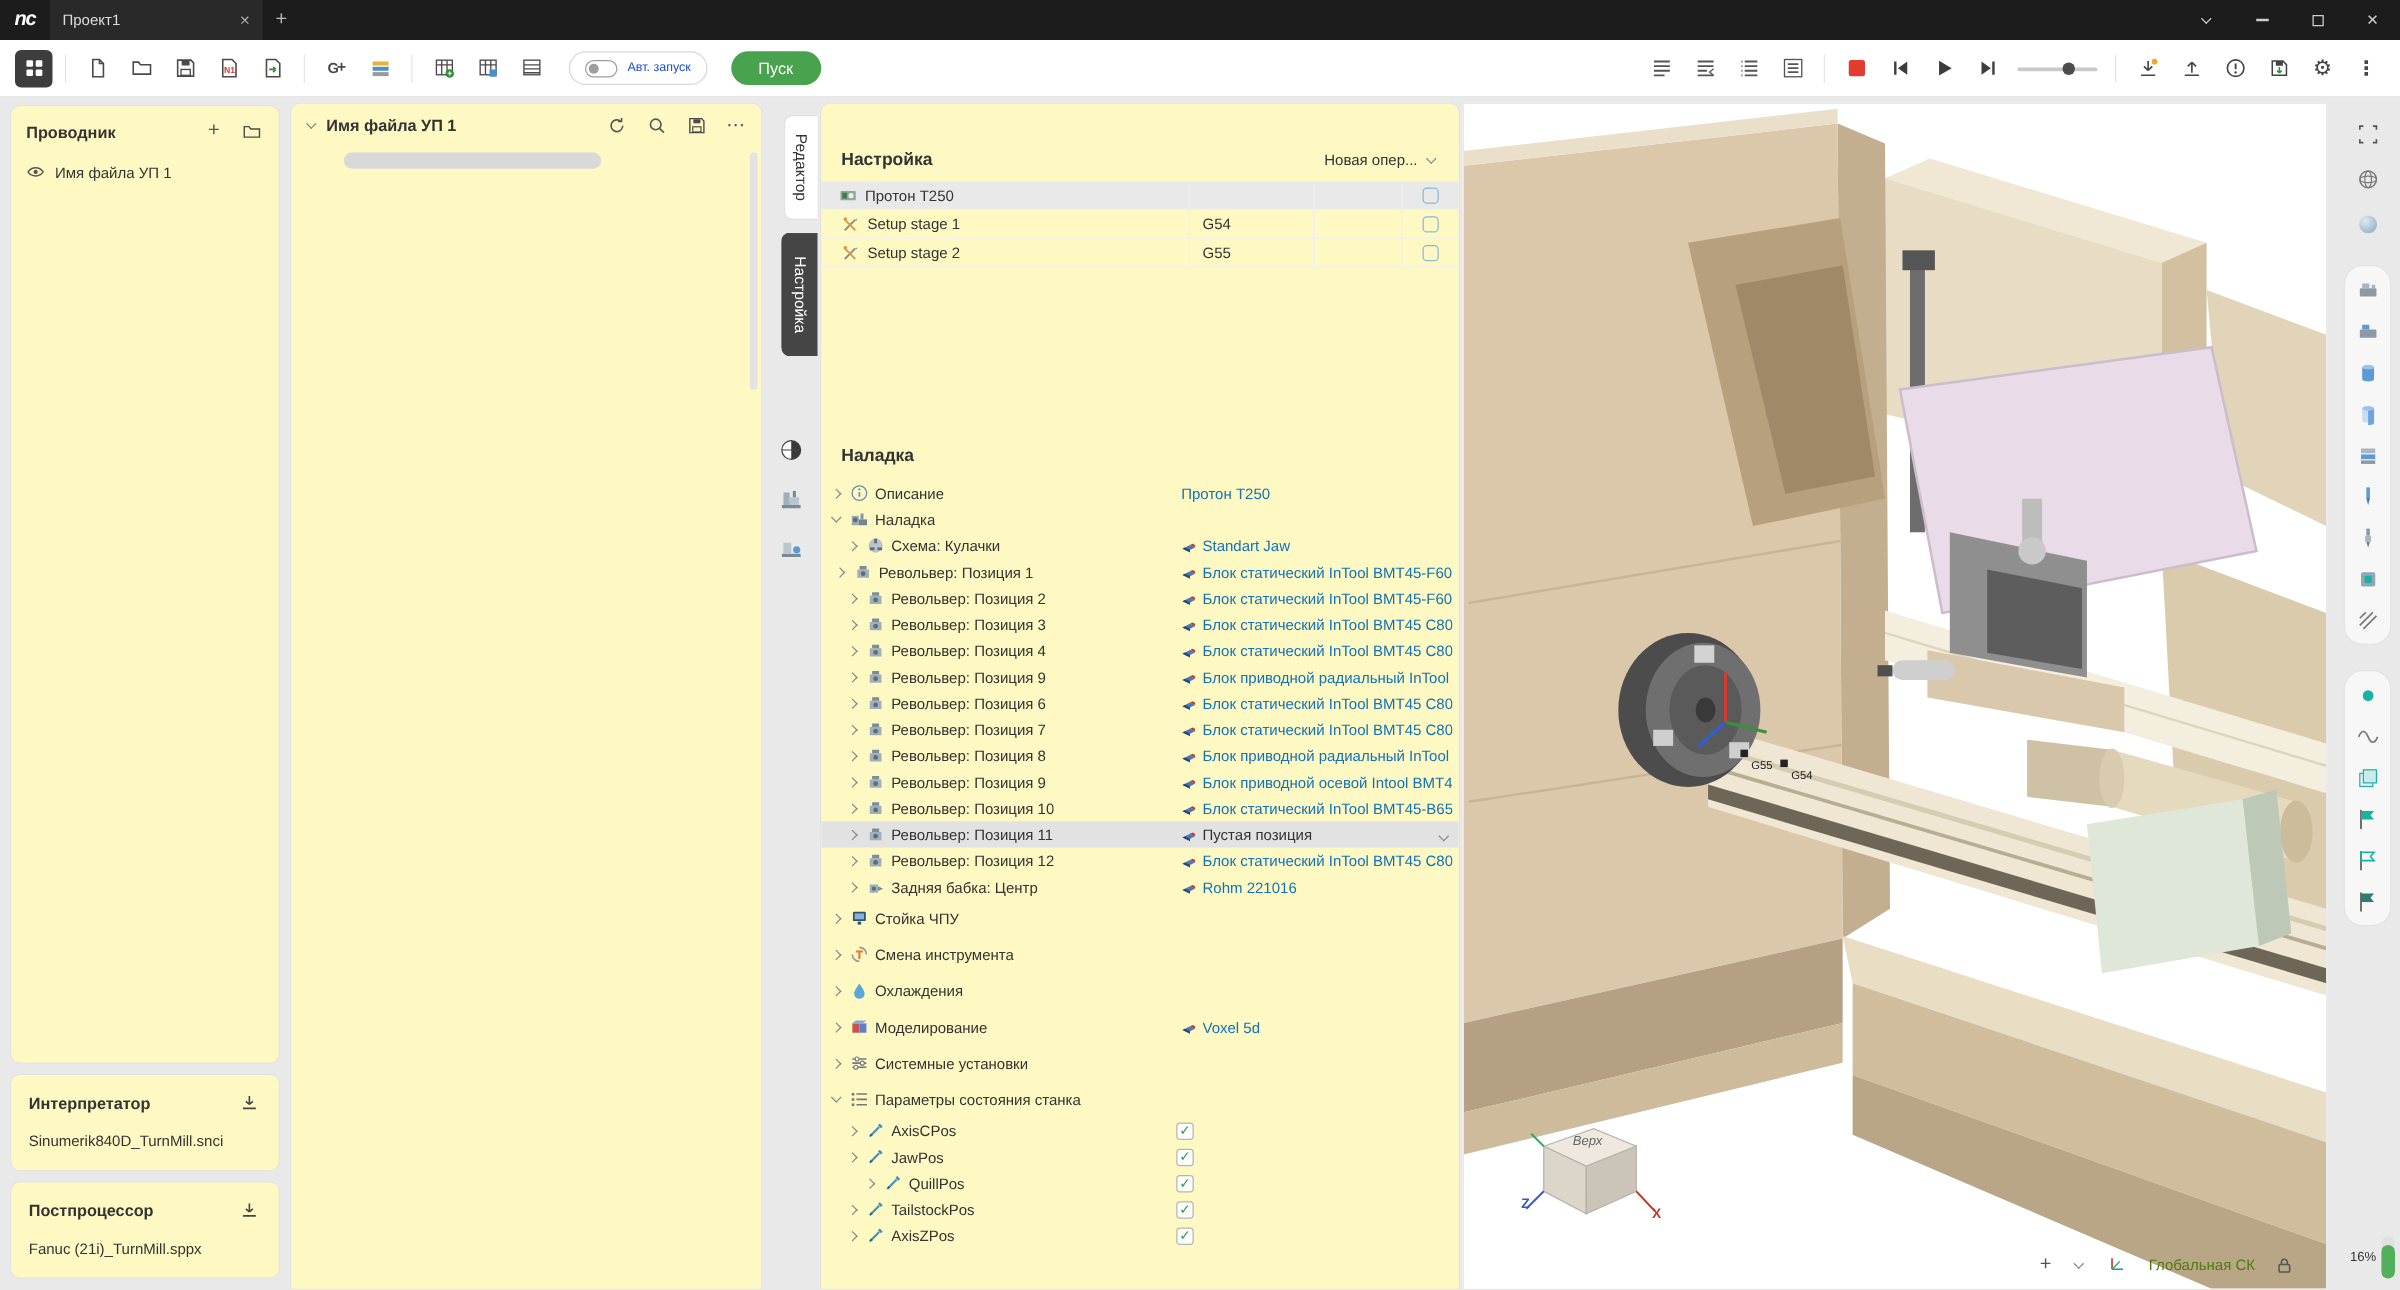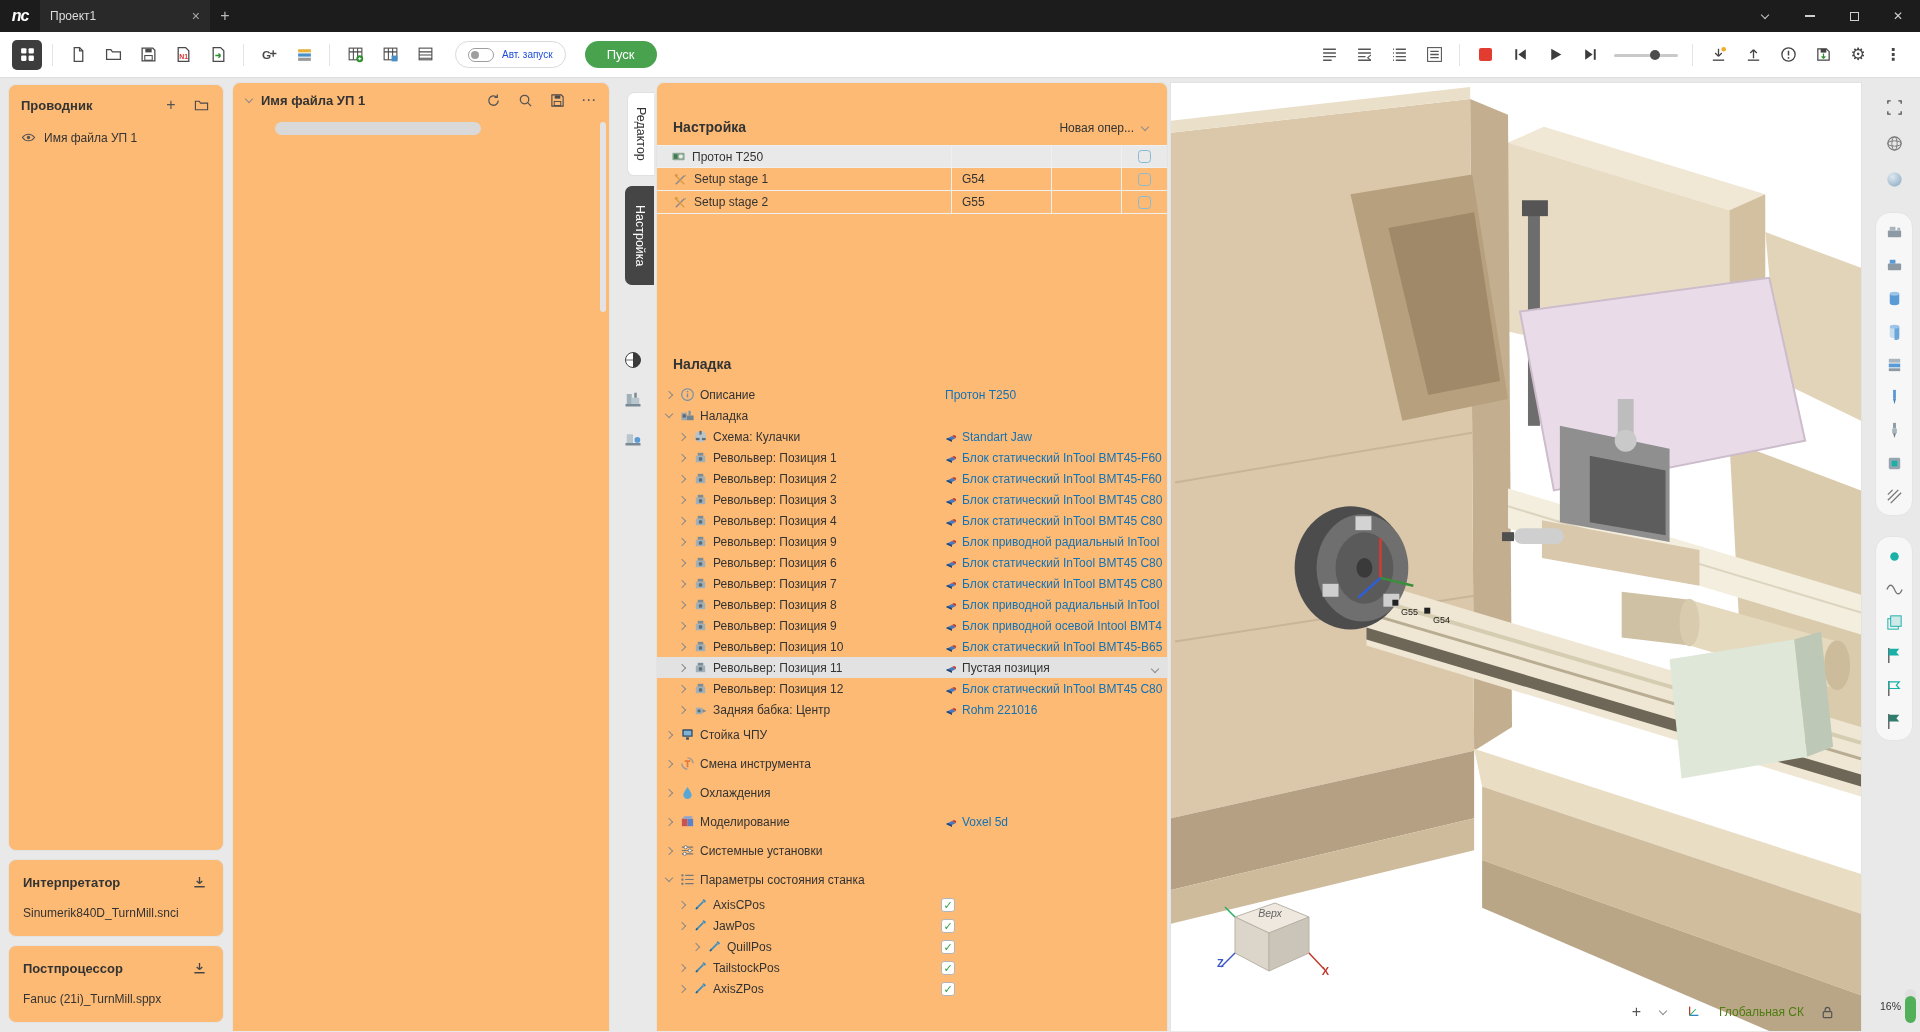--- a/index.html
+++ b/index.html
@@ -36,21 +36,21 @@
   .mtrack{position:absolute;left:0;right:0;top:6px;height:3px;background:#c9c9c9;border-radius:2px;}
   .mknob{position:absolute;left:36px;top:2px;width:10px;height:10px;border-radius:50%;background:#4c4c4c;}
   .autostart{display:flex;align-items:center;gap:8px;border:1px solid #d9d9d9;border-radius:15px;height:27px;padding:0 12px;margin-left:10px;cursor:pointer;}
   .toggle{width:26px;height:14px;border:1.3px solid #9e9e9e;border-radius:8px;position:relative;}
   .toggle::after{content:"";position:absolute;left:2px;top:2px;width:8px;height:8px;border-radius:50%;background:#9e9e9e;}
   .autolabel{font-size:10px;color:#1d4ed8;}
   #start-btn{margin-left:14px;background:#48a24e;color:#fff;border:none;border-radius:14px;height:27px;padding:0 22px;font-size:13px;font-family:inherit;cursor:pointer;}
 
   
   #main{position:relative;height:953px;background:#e9e9e9;}
-  .panel{background:#fdba74;border:1px solid #e3e3e3;}
+  .panel{background:#fef9c3;border:1px solid #e3e3e3;}
 
   #leftcol{position:absolute;left:8px;top:6px;bottom:8px;width:216px;display:flex;flex-direction:column;gap:8px;}
   #explorer{flex:1;border-radius:8px;overflow:hidden;}
   .ex-header{display:flex;align-items:center;padding:10px 12px;gap:10px;}
   .ex-title{font-weight:bold;font-size:13px;flex:1;}
   .hicon{width:20px;height:20px;display:flex;align-items:center;justify-content:center;color:#555;cursor:pointer;}
   .hicon svg{width:15px;height:15px;}
   .ex-item{display:flex;align-items:center;gap:8px;padding:5px 12px;cursor:pointer;font-size:12px;color:#333;}
   .ex-item svg{width:15px;height:15px;}
   .card{height:78px;border-radius:8px;padding:12px 14px;}
@@ -534,21 +534,21 @@
             <span class="vicon">
               <svg viewBox="0 0 12 12">
                 <path d="M1 8l6-3 4 2-6 3z" fill="#4a78c0"></path>
                 <path d="M1 8l6 3V9L3 7z" fill="#27496d"></path>
                 <path d="M7 5l4 2V5L9 4z" fill="#c0392b"></path>
               </svg>
             </span>
             <span class="vtext">Standart Jaw</span>
           </span>
         </div>
-        <div class="trow" style="padding-left: 19px;">
+        <div class="trow" style="padding-left: 9px;">
           <span class="chev "></span>
           <span class="ticon">
             <svg viewBox="0 0 16 16">
               <path d="M3 6h10v7H3z" fill="#9fb0ba"></path>
               <path d="M5 3h6v3H5z" fill="#7c8d98"></path>
               <circle cx="8" cy="9.5" r="2" fill="#5d6d78"></circle>
             </svg>
           </span>
           <span class="tlabel">Револьвер: Позиция 1</span>
           <span class="tvalue link">

